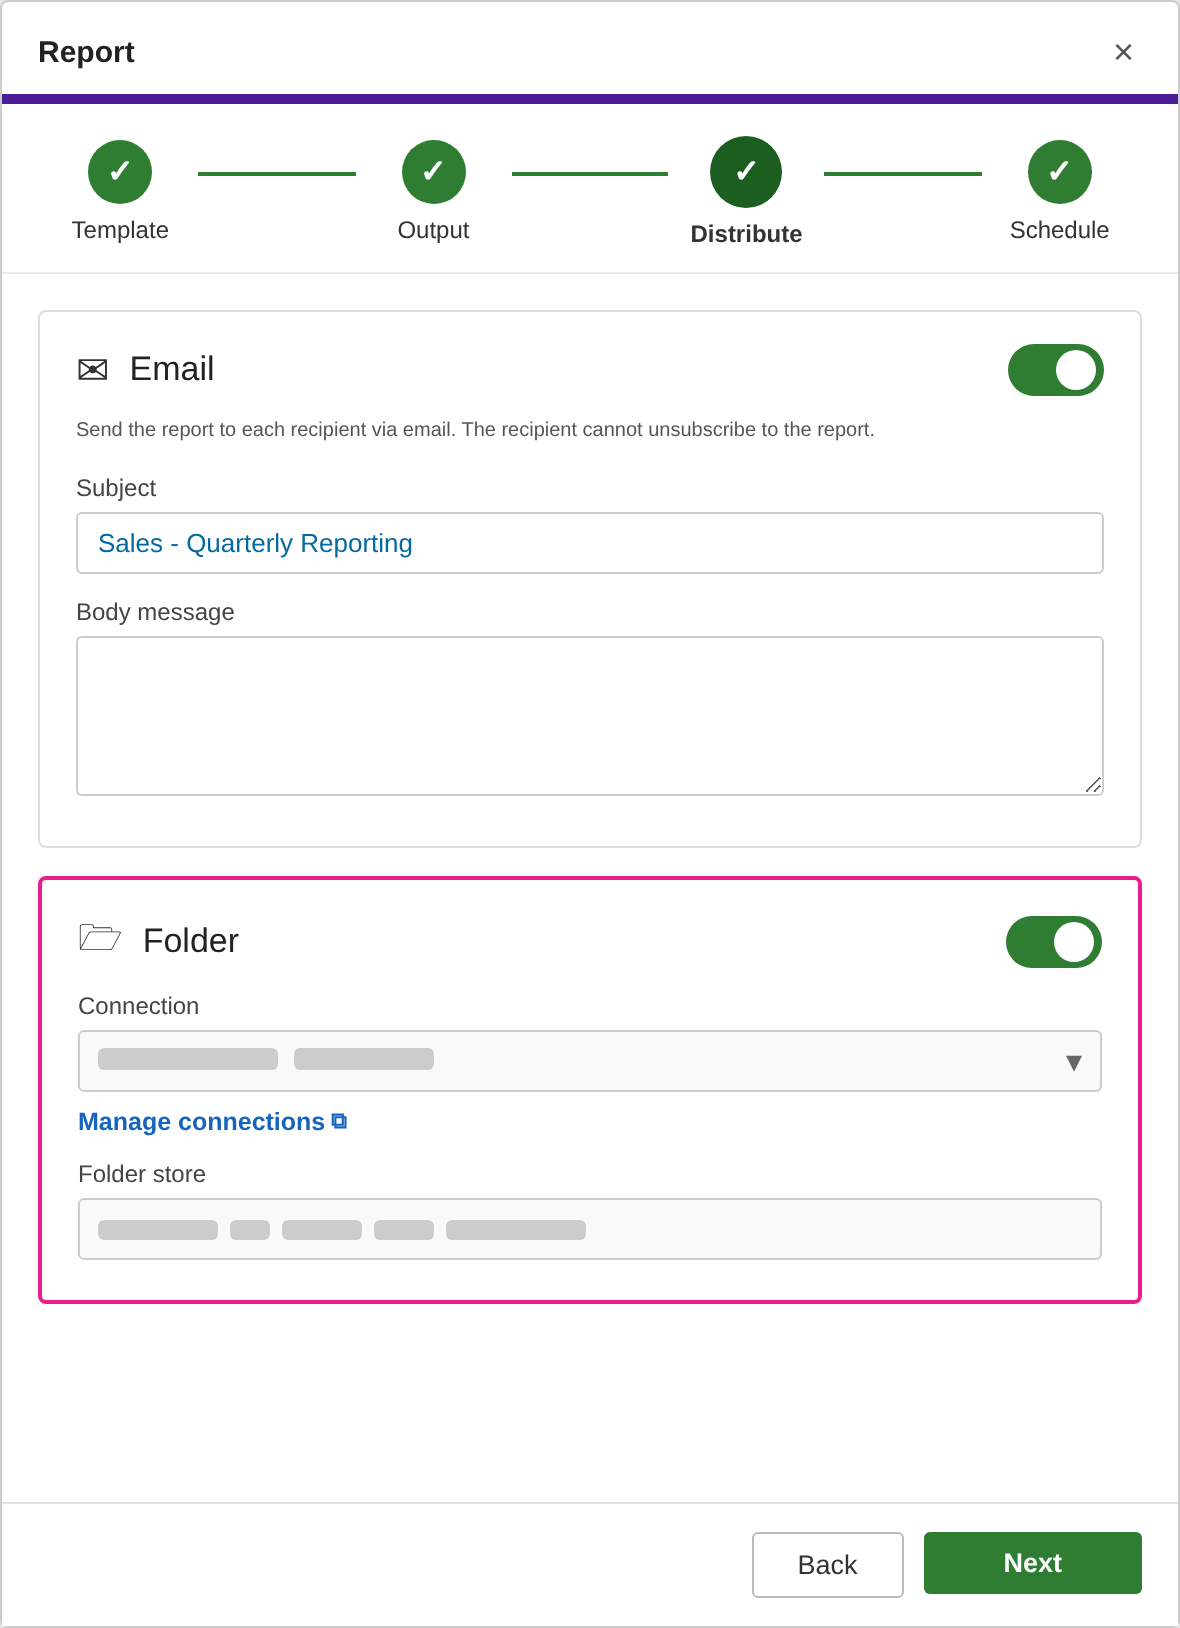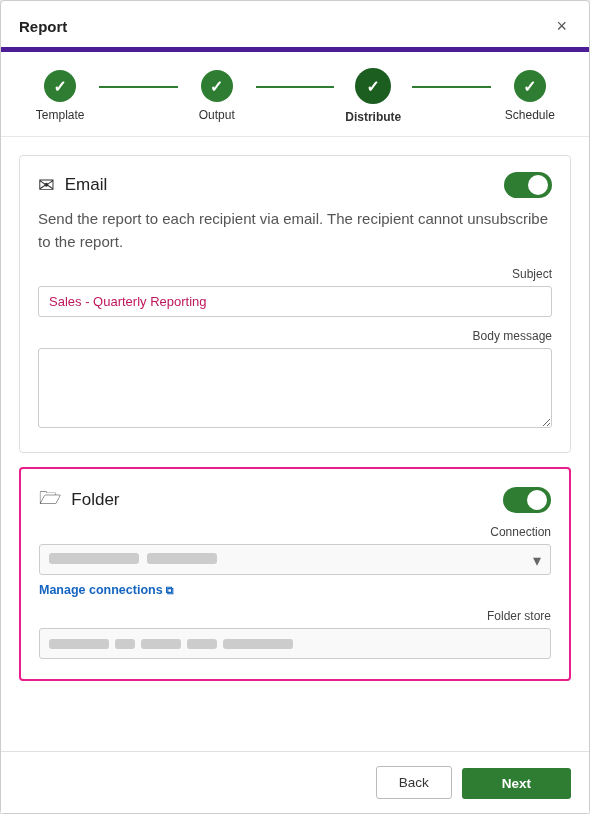--- a/index.html
+++ b/index.html
@@ -143,39 +143,38 @@
       position: absolute;
       width: 20px;
       height: 20px;
       background: #fff;
       border-radius: 50%;
       top: 3px;
       right: 4px;
       transition: right 0.2s;
     }
     .card-description {
-      font-size: 15px;
+      font-size: 10px;
       color: #555;
       margin-bottom: 14px;
       line-height: 1.5;
     }
     .field-label {
       font-size: 12px;
       color: #444;
       font-weight: 500;
       margin-bottom: 5px;
-      text-align: right;
     }
     .field-input {
       width: 100%;
       border: 1px solid #ccc;
       border-radius: 3px;
       padding: 7px 10px;
       font-size: 13px;
-      color: #be185d;
+      color: #0369a1;
       outline: none;
     }
     .textarea-field {
       width: 100%;
       border: 1px solid #ccc;
       border-radius: 3px;
       padding: 7px 10px;
       font-size: 13px;
       color: #333;
       resize: vertical;
@@ -216,21 +215,21 @@
       margin: 8px 0 12px;
       font-weight: bold;
     }
     .ext-icon {
       font-size: 11px;
     }
     
     .footer {
       display: flex;
       justify-content: flex-end;
-      align-items: flex-end;
+      align-items: flex-start;
       gap: 10px;
       padding: 14px 18px;
       border-top: 1px solid #e0e0e0;
       background: #fff;
     }
     .btn-back {
       background: #fff;
       border: 1px solid #bbb;
       border-radius: 3px;
       padding: 8px 22px;

